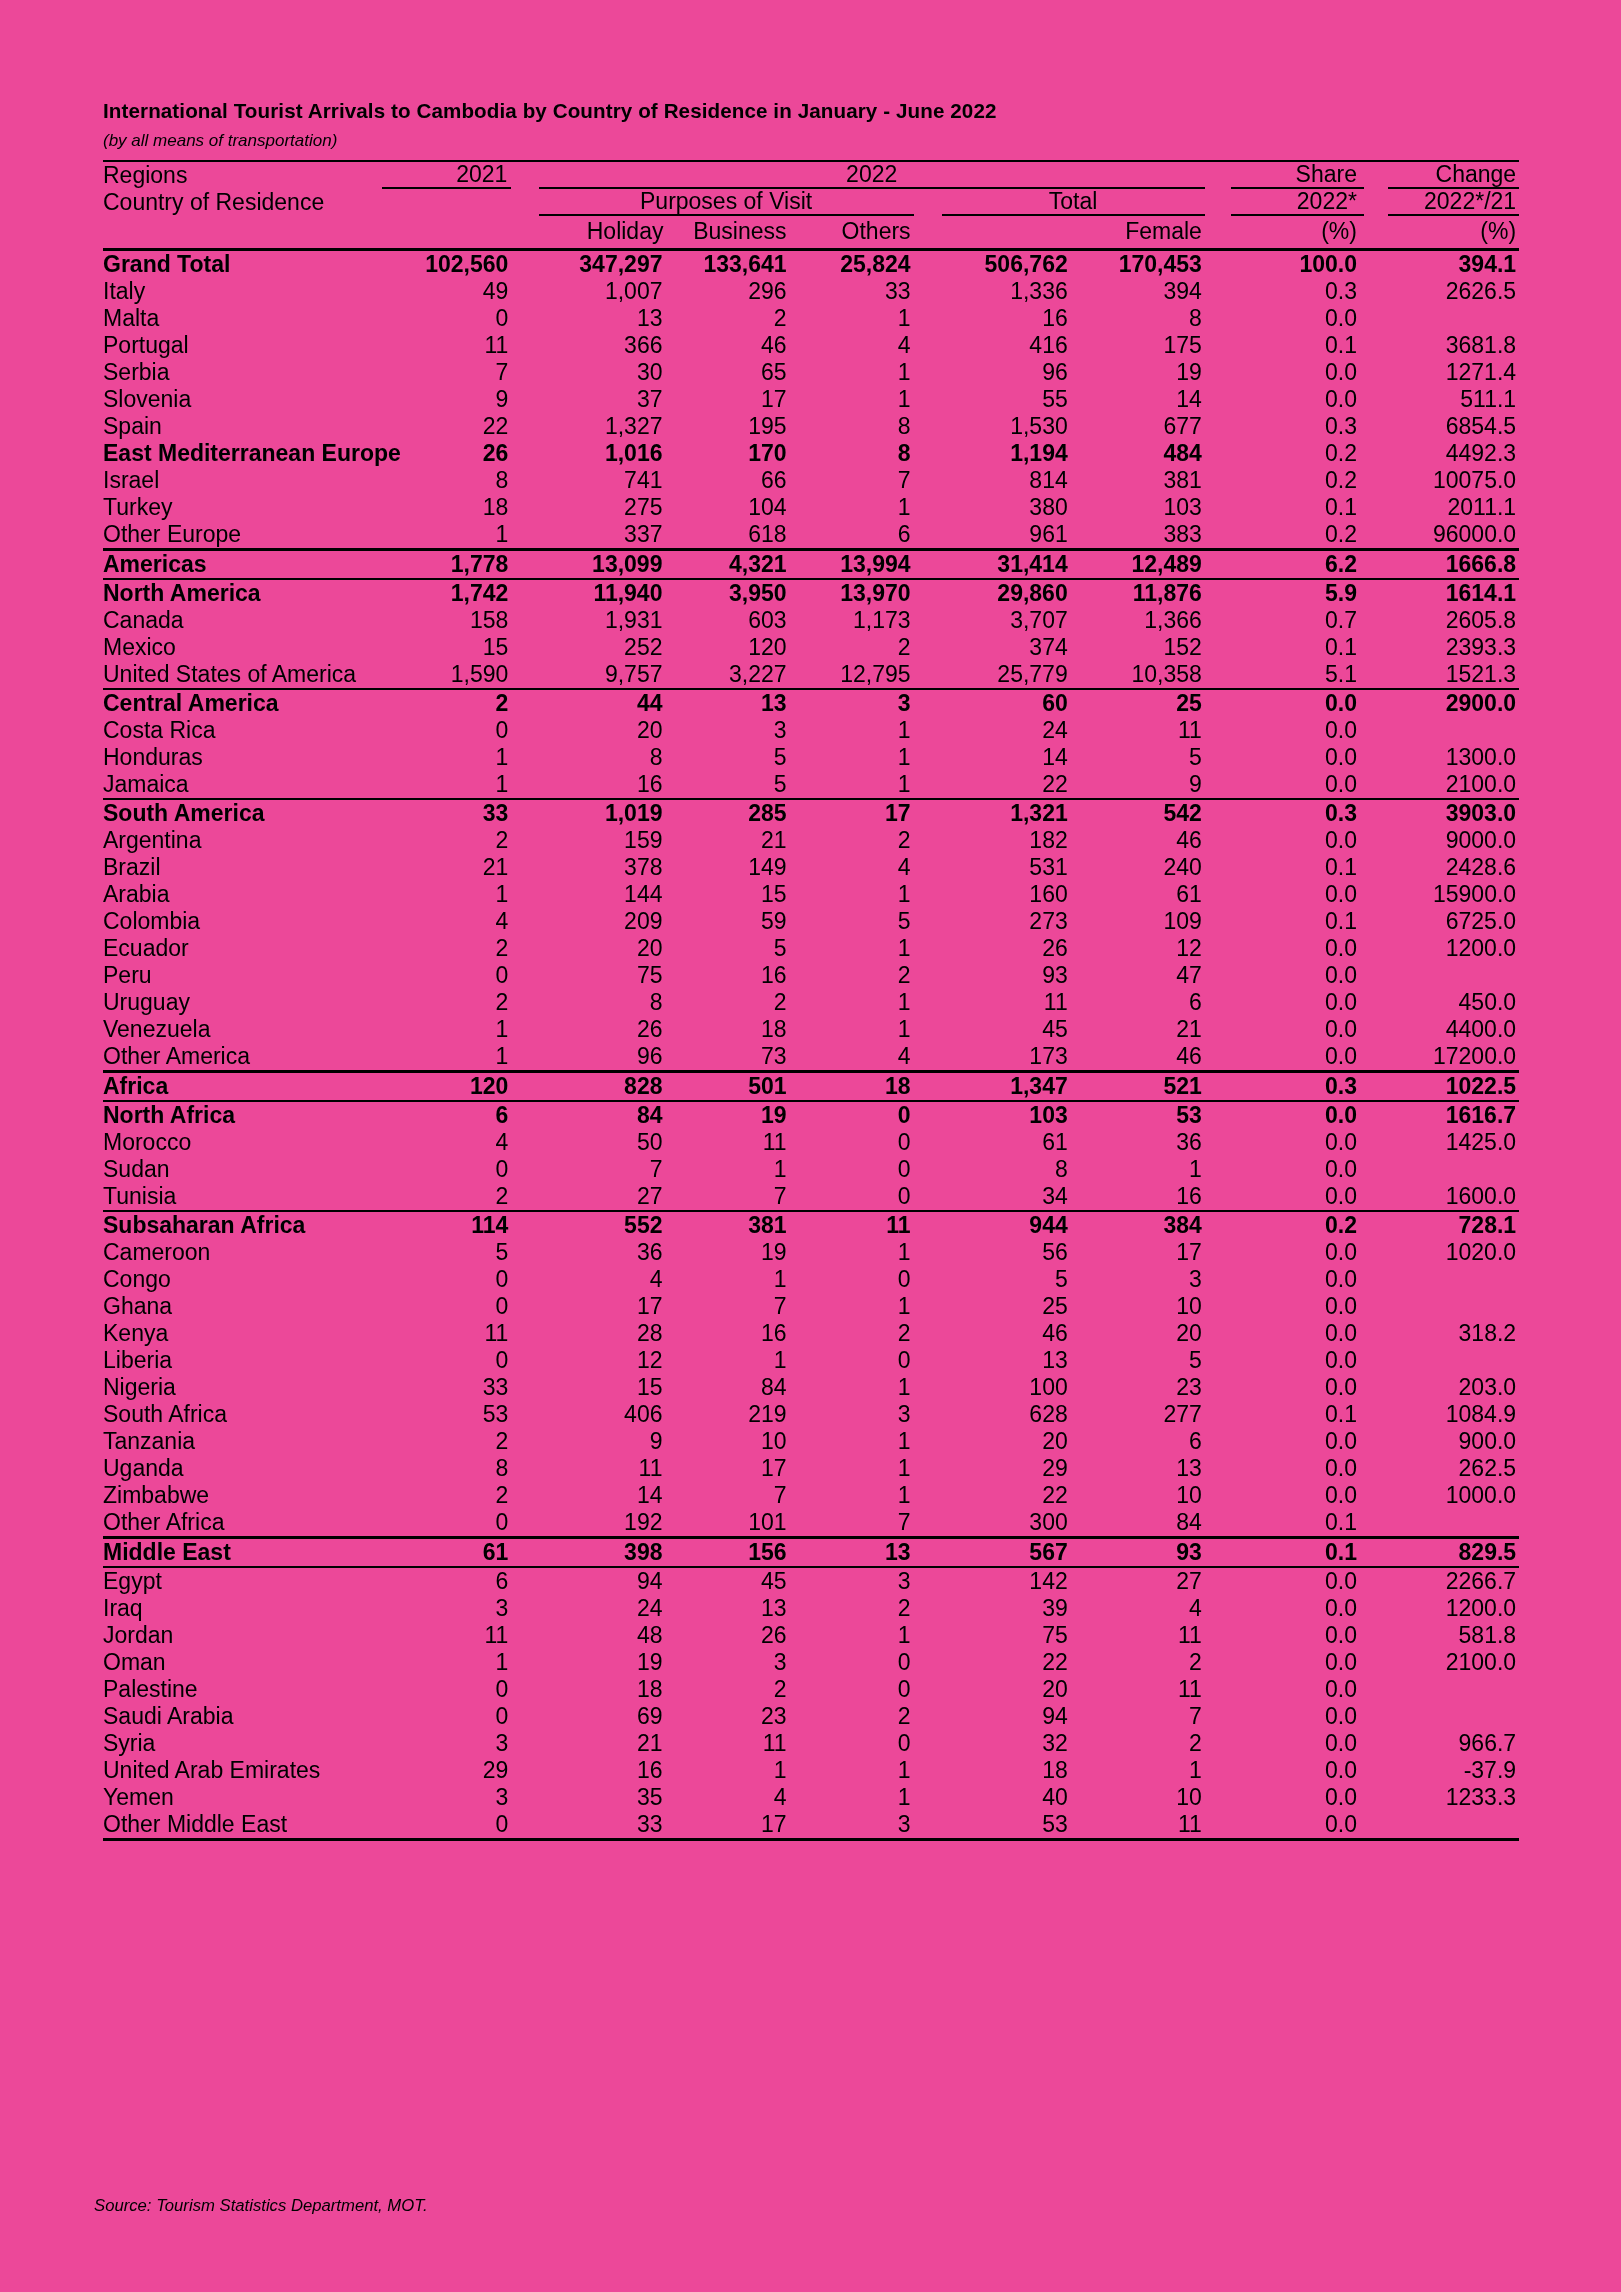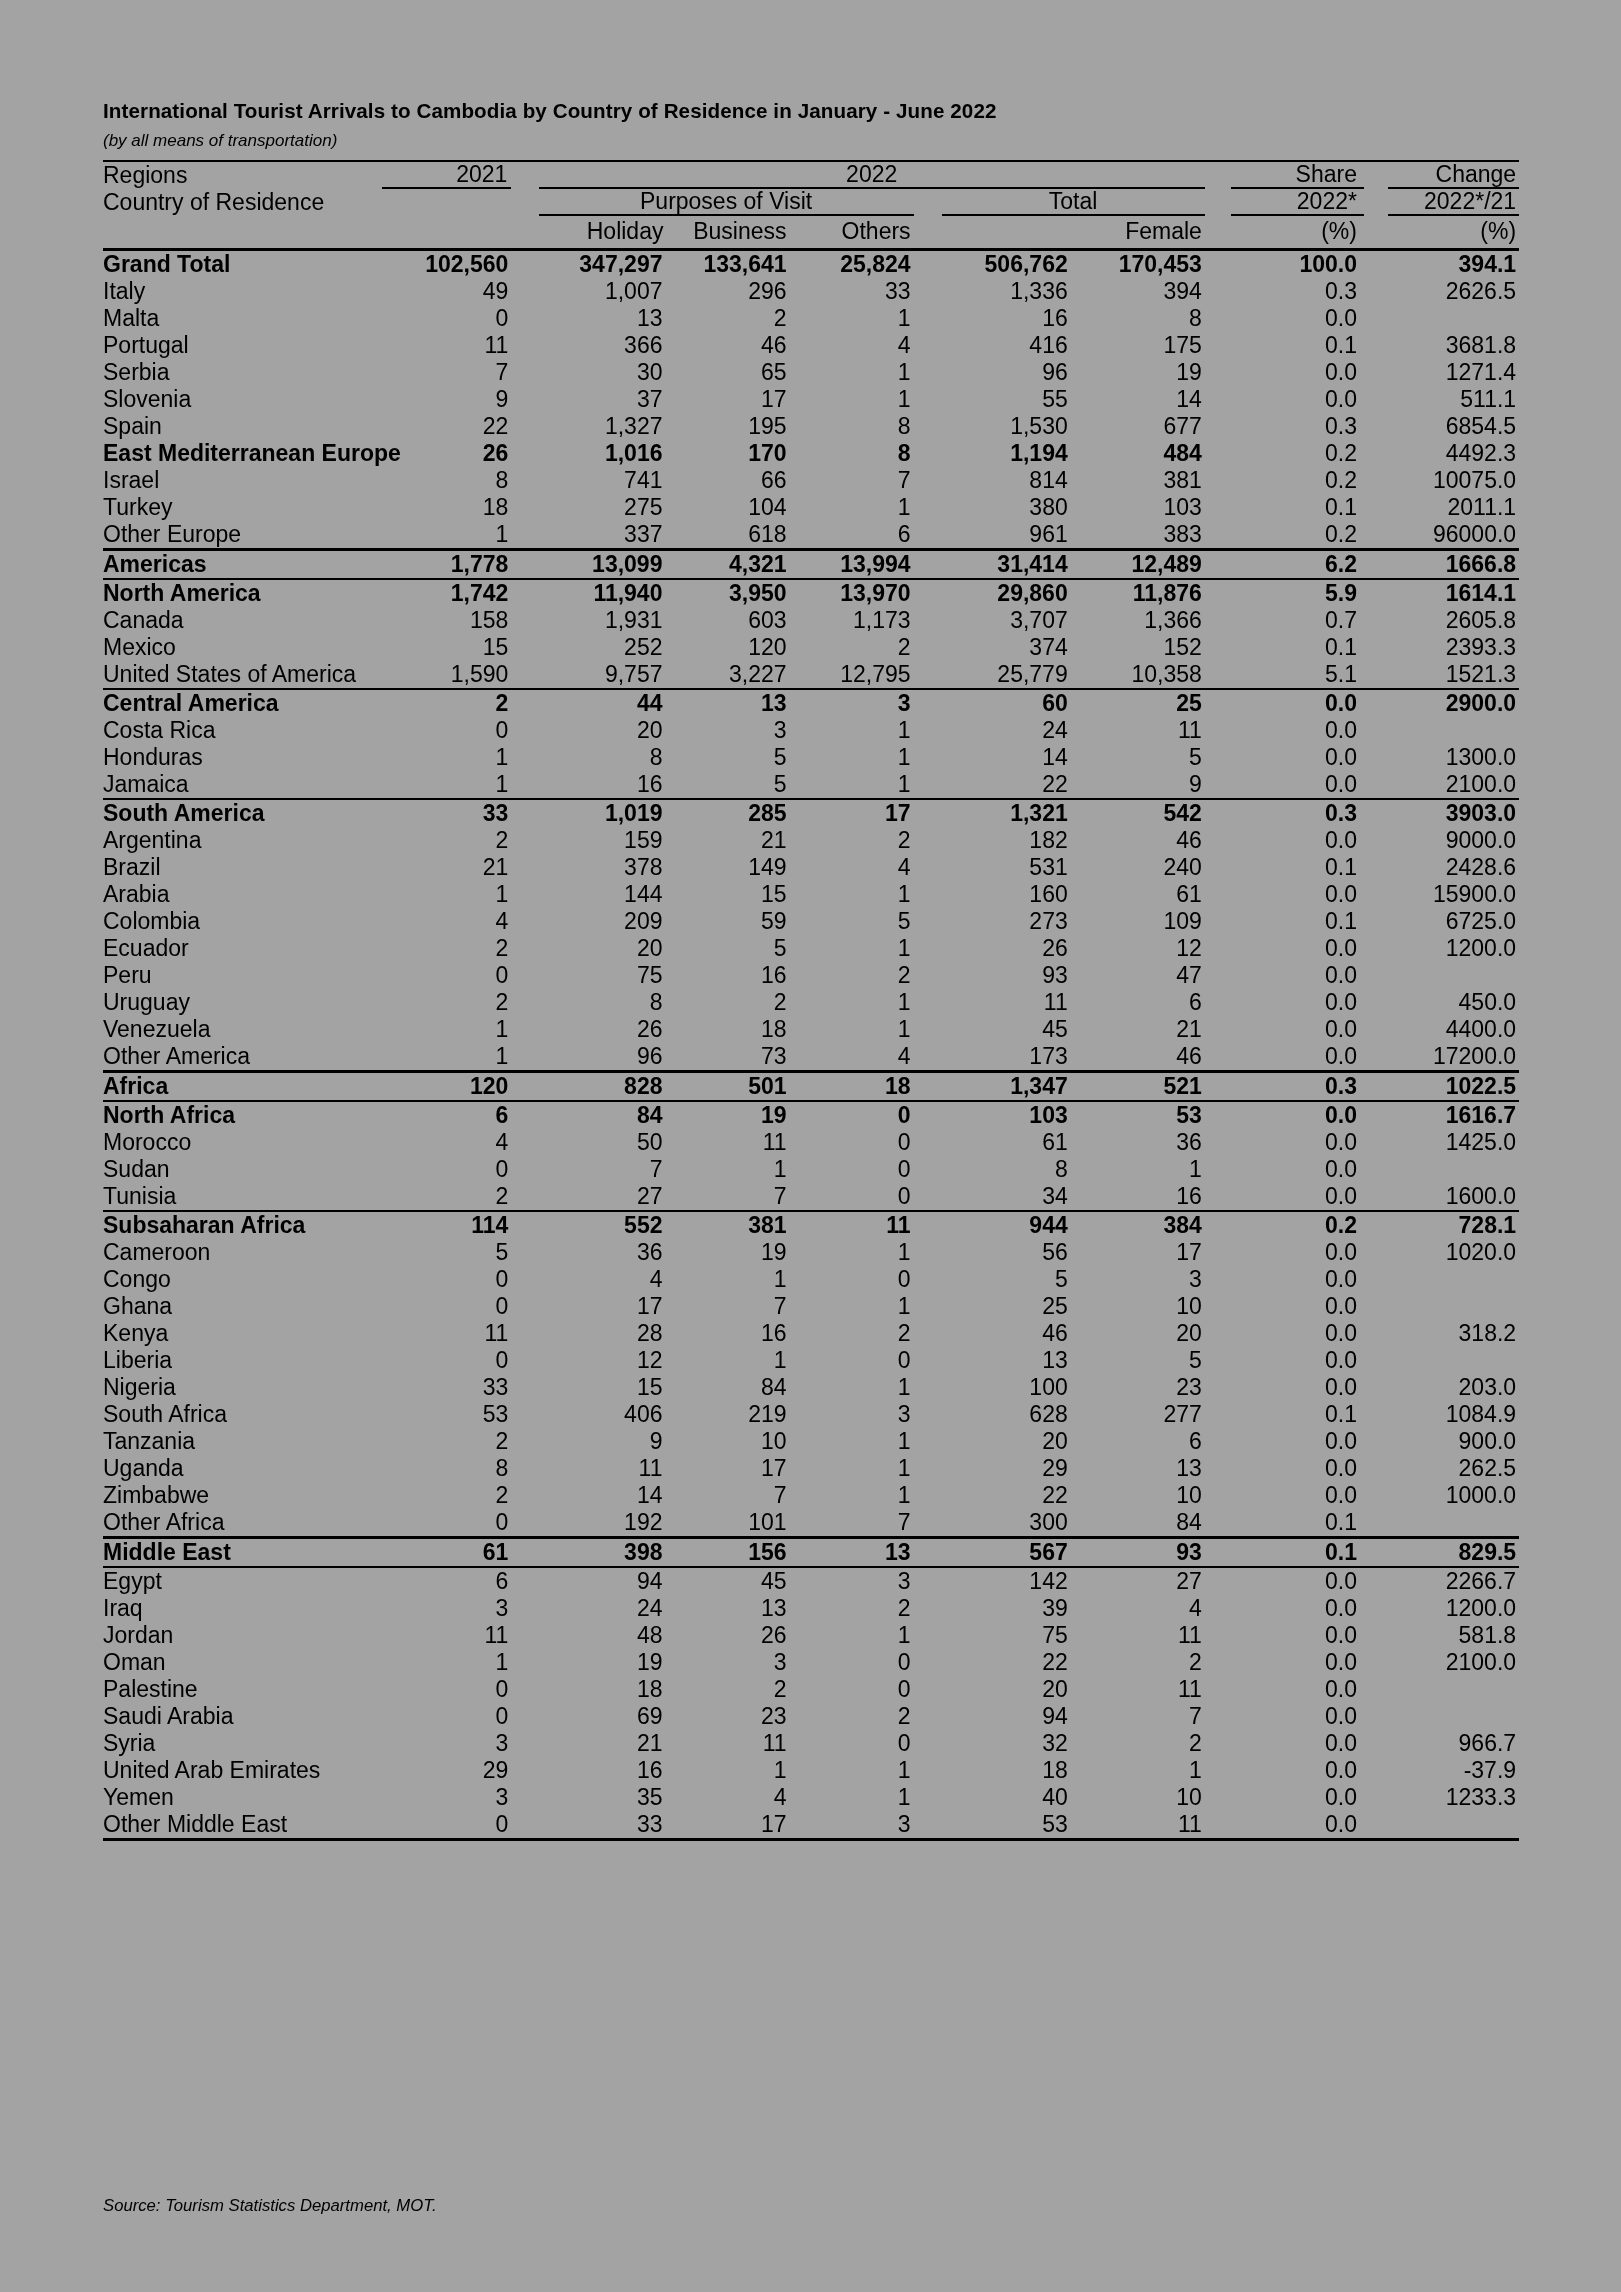--- a/index.html
+++ b/index.html
@@ -1,20 +1,20 @@
 <!DOCTYPE html>
 <html><head>
 <meta charset="utf-8">
 <style>
   html, body { margin: 0; padding: 0; }
   .page {
     position: relative;
     width: 1621px;
     height: 2293px;
-    background: #a3a3a3;
+    background: #ec4899;
     color: #000000;
     font-family: "Liberation Sans", sans-serif;
     overflow: hidden;
   }
   .content { position: absolute; left: 103px; top: 99px; width: 1416px; }
   .title {
     font-size: 20.6px;
     font-weight: 700;
     margin: 0;
     letter-spacing: 0.1px;
@@ -60,21 +60,21 @@
   tbody td.num { text-align: right; padding-right: 2.9px; }
   tbody td.num.c6 { padding-right: 6.9px; }
   tbody td.num.c1 { padding-right: 3.9px; }
   tbody tr.b td { font-weight: 700; }
   tbody tr.tail-reg td.c6, tbody tr.tail-reg td.c7 { font-weight: 400; }
   tbody tr.thick td { border-top: 3.9px solid #000; }
   tbody tr.thin td { border-top: 2px solid #000; }
   tbody tr:last-child td { border-bottom: 3.9px solid #000; }
   .source {
     position: absolute;
-    left: 103px;
+    left: 94px;
     top: 2196px;
     font-size: 16.7px;
     font-style: italic;
   }
 </style>
 </head>
 <body>
 
 <div class="page">
   <div class="content">

